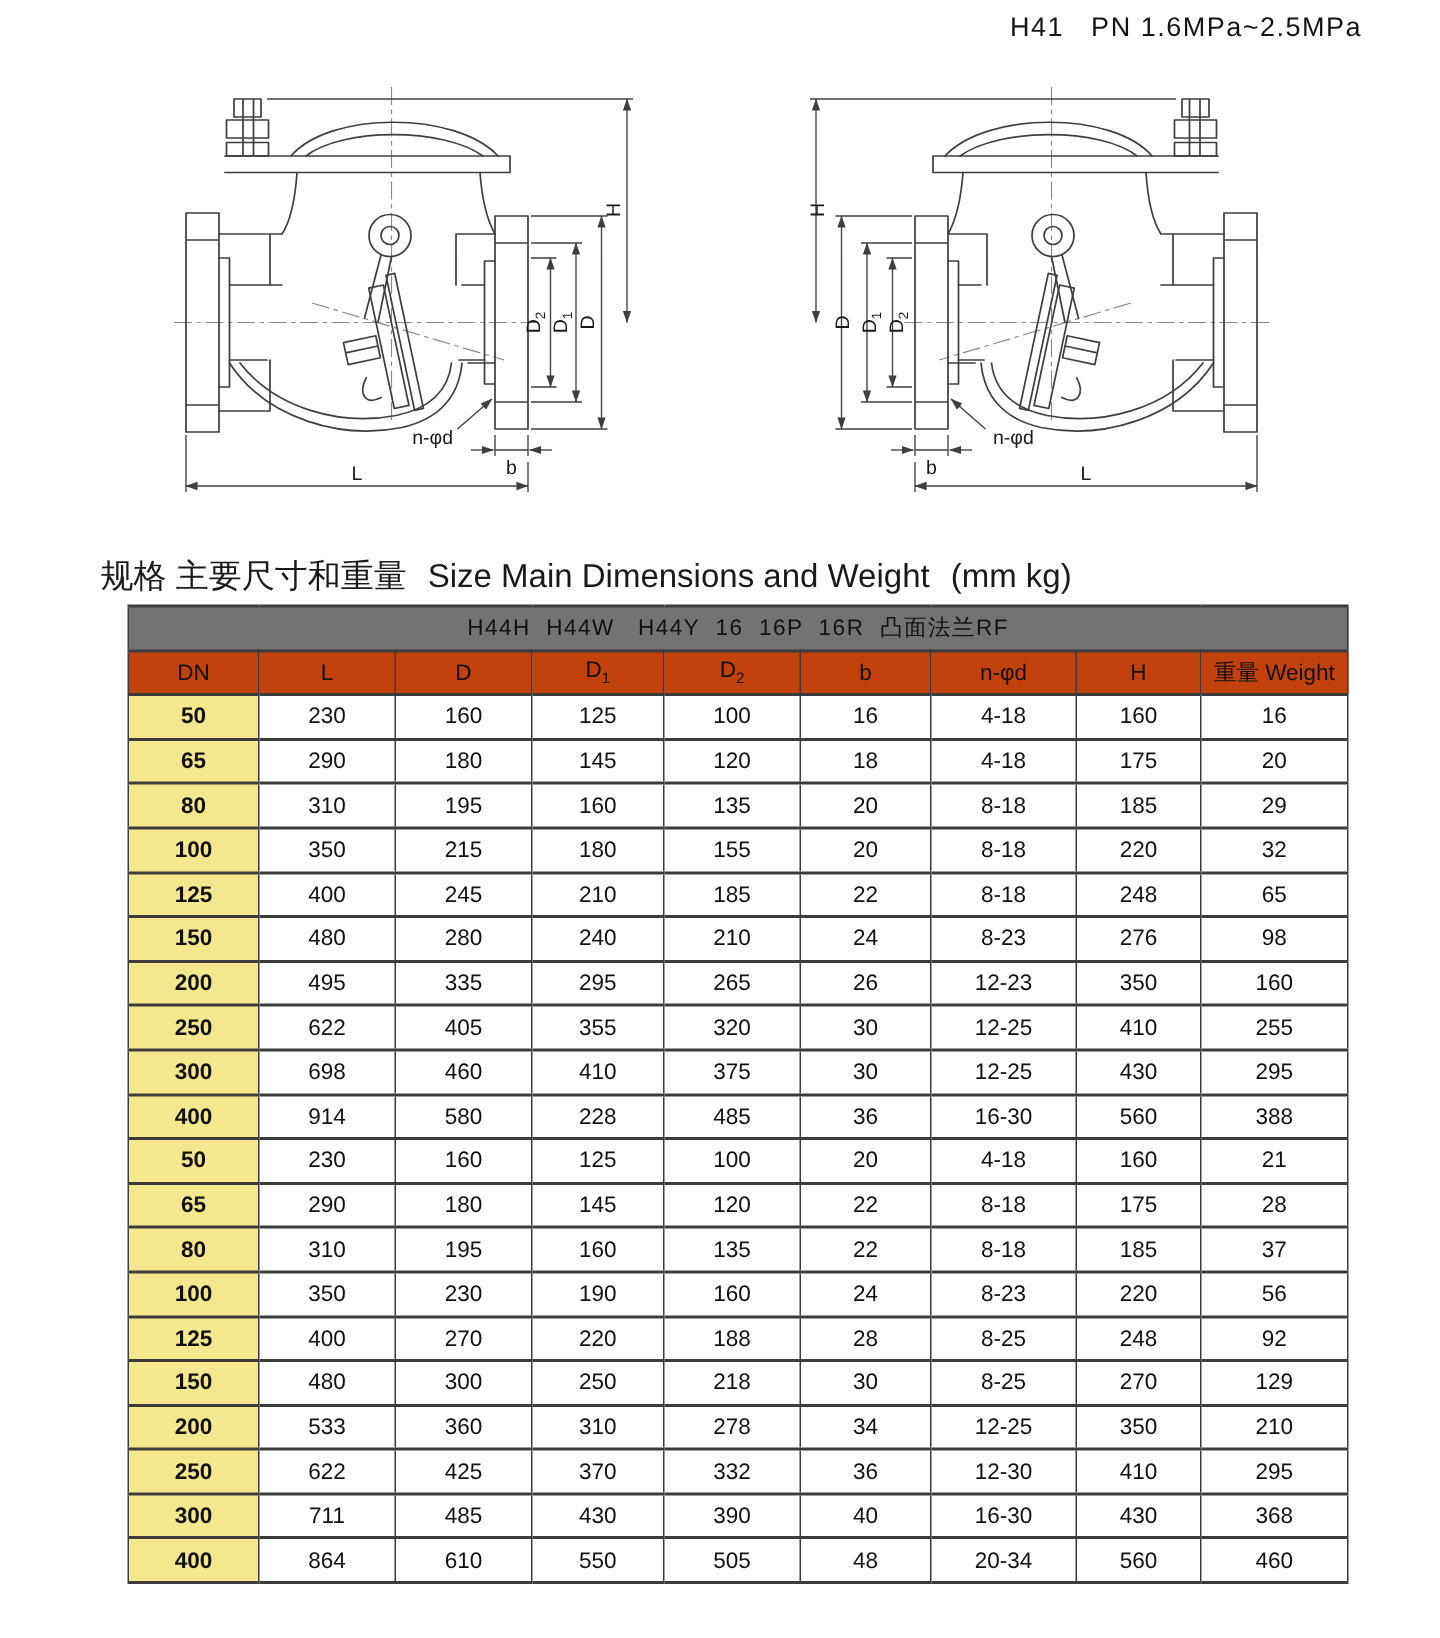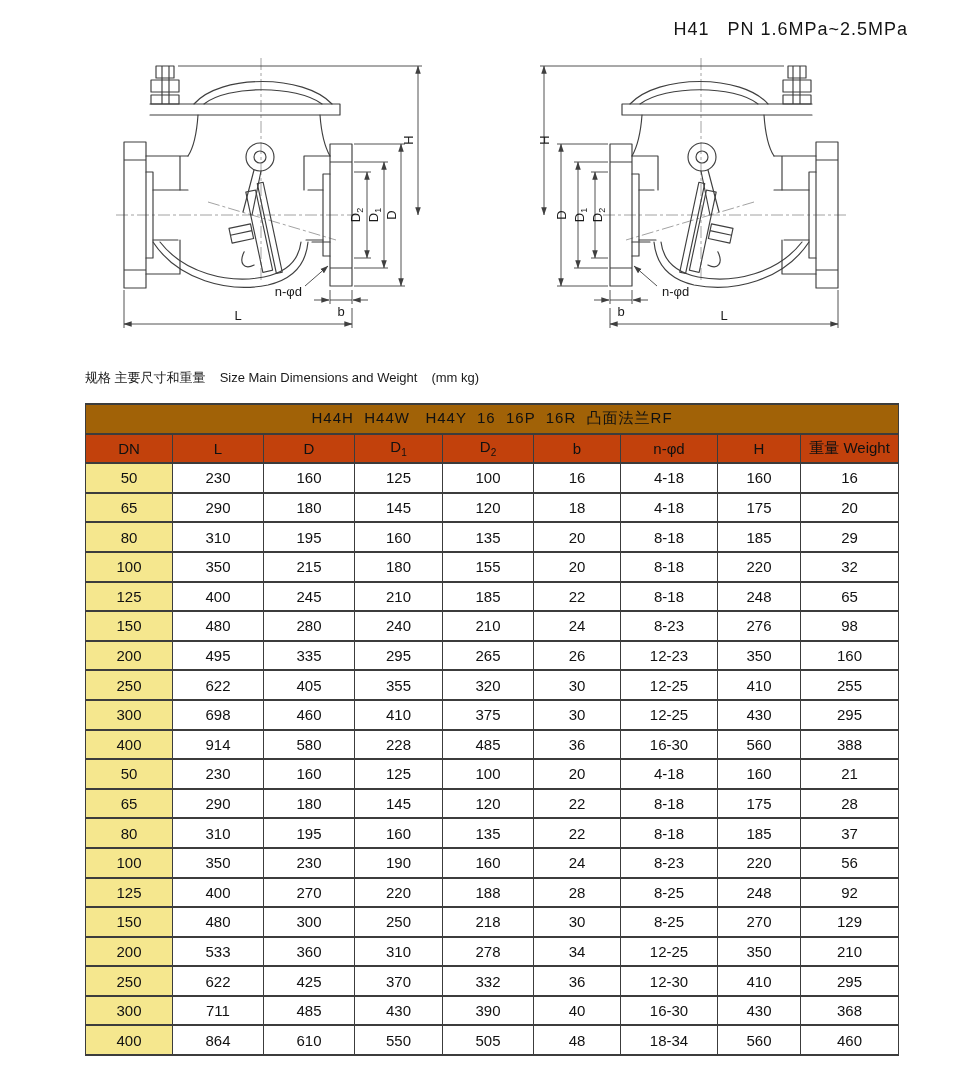--- a/index.html
+++ b/index.html
@@ -2,47 +2,47 @@
 <html><head>
 <meta charset="utf-8">
 <style>
   html,body{margin:0;padding:0;}
   body{
     width:960px;height:1092px;background:#ffffff;position:relative;
     font-family:"Liberation Sans","DejaVu Sans",sans-serif;color:#111;
     overflow:hidden;
   }
   .header-title{
-    position:absolute;top:19px;right:52px;font-size:18px;letter-spacing:1px;color:#151515;
+    position:absolute;top:8px;right:52px;font-size:18px;letter-spacing:1px;color:#151515;
     white-space:pre;
   }
   .drawings{position:absolute;top:52px;left:108px;width:760px;height:310px;}
   .drawing{position:absolute;top:0;width:348px;height:305px;}
   .drawing.left{left:0;}
   .drawing.right{left:398px;}
   svg .ln{fill:none;stroke:#3f3f3f;stroke-width:1.15;stroke-linejoin:round;stroke-linecap:round;}
   svg .cl{fill:none;stroke:#8a8a8a;stroke-width:0.8;stroke-dasharray:12 3 3 3;}
   svg .dim{fill:none;stroke:#3f3f3f;stroke-width:0.9;}
   svg text{font-size:13px;fill:#1a1a1a;font-family:"Liberation Sans","DejaVu Sans",sans-serif;}
   svg .subt{font-size:9px;}
-  .caption{position:absolute;top:369px;left:85px;font-size:13px;color:#1a1a1a;}
+  .caption{position:absolute;top:369px;left:67px;font-size:22px;color:#1a1a1a;}
   .caption span{margin-right:14px;}
   table.dims{
     position:absolute;left:85px;top:403px;width:813px;
     border-collapse:collapse;table-layout:fixed;font-size:15px;color:#111;
   }
   table.dims td,table.dims th{
     border-left:1px solid #3c3c3c;border-right:1px solid #3c3c3c;
     border-top:2px solid #3c3c3c;border-bottom:2px solid #3c3c3c;
     height:27.6px;text-align:center;vertical-align:middle;padding:0;
     font-weight:400;white-space:pre;
   }
-  table.dims .sec{background:#a16207;letter-spacing:1px;}
+  table.dims .sec{background:#737373;letter-spacing:1px;}
   table.dims th{background:#c2410c;}
-  table.dims td.dn{background:#F5E78E;}
+  table.dims td.dn{background:#F5E78E;font-weight:bold;}
   sub{font-size:10px;}
 </style>
 </head>
 <body>
 
 <div class="header-title">H41   PN 1.6MPa~2.5MPa</div>
 
 <div class="drawings">
 
   <svg style="position:absolute;width:0;height:0" aria-hidden="true">
@@ -379,18 +379,18 @@
         <td>430</td>
         <td>368</td>
       </tr>
       <tr>
         <td class="dn">400</td>
         <td>864</td>
         <td>610</td>
         <td>550</td>
         <td>505</td>
         <td>48</td>
-        <td>18-34</td>
+        <td>20-34</td>
         <td>560</td>
         <td>460</td>
       </tr>
     </tbody>
 </table>
 
 </body></html>

